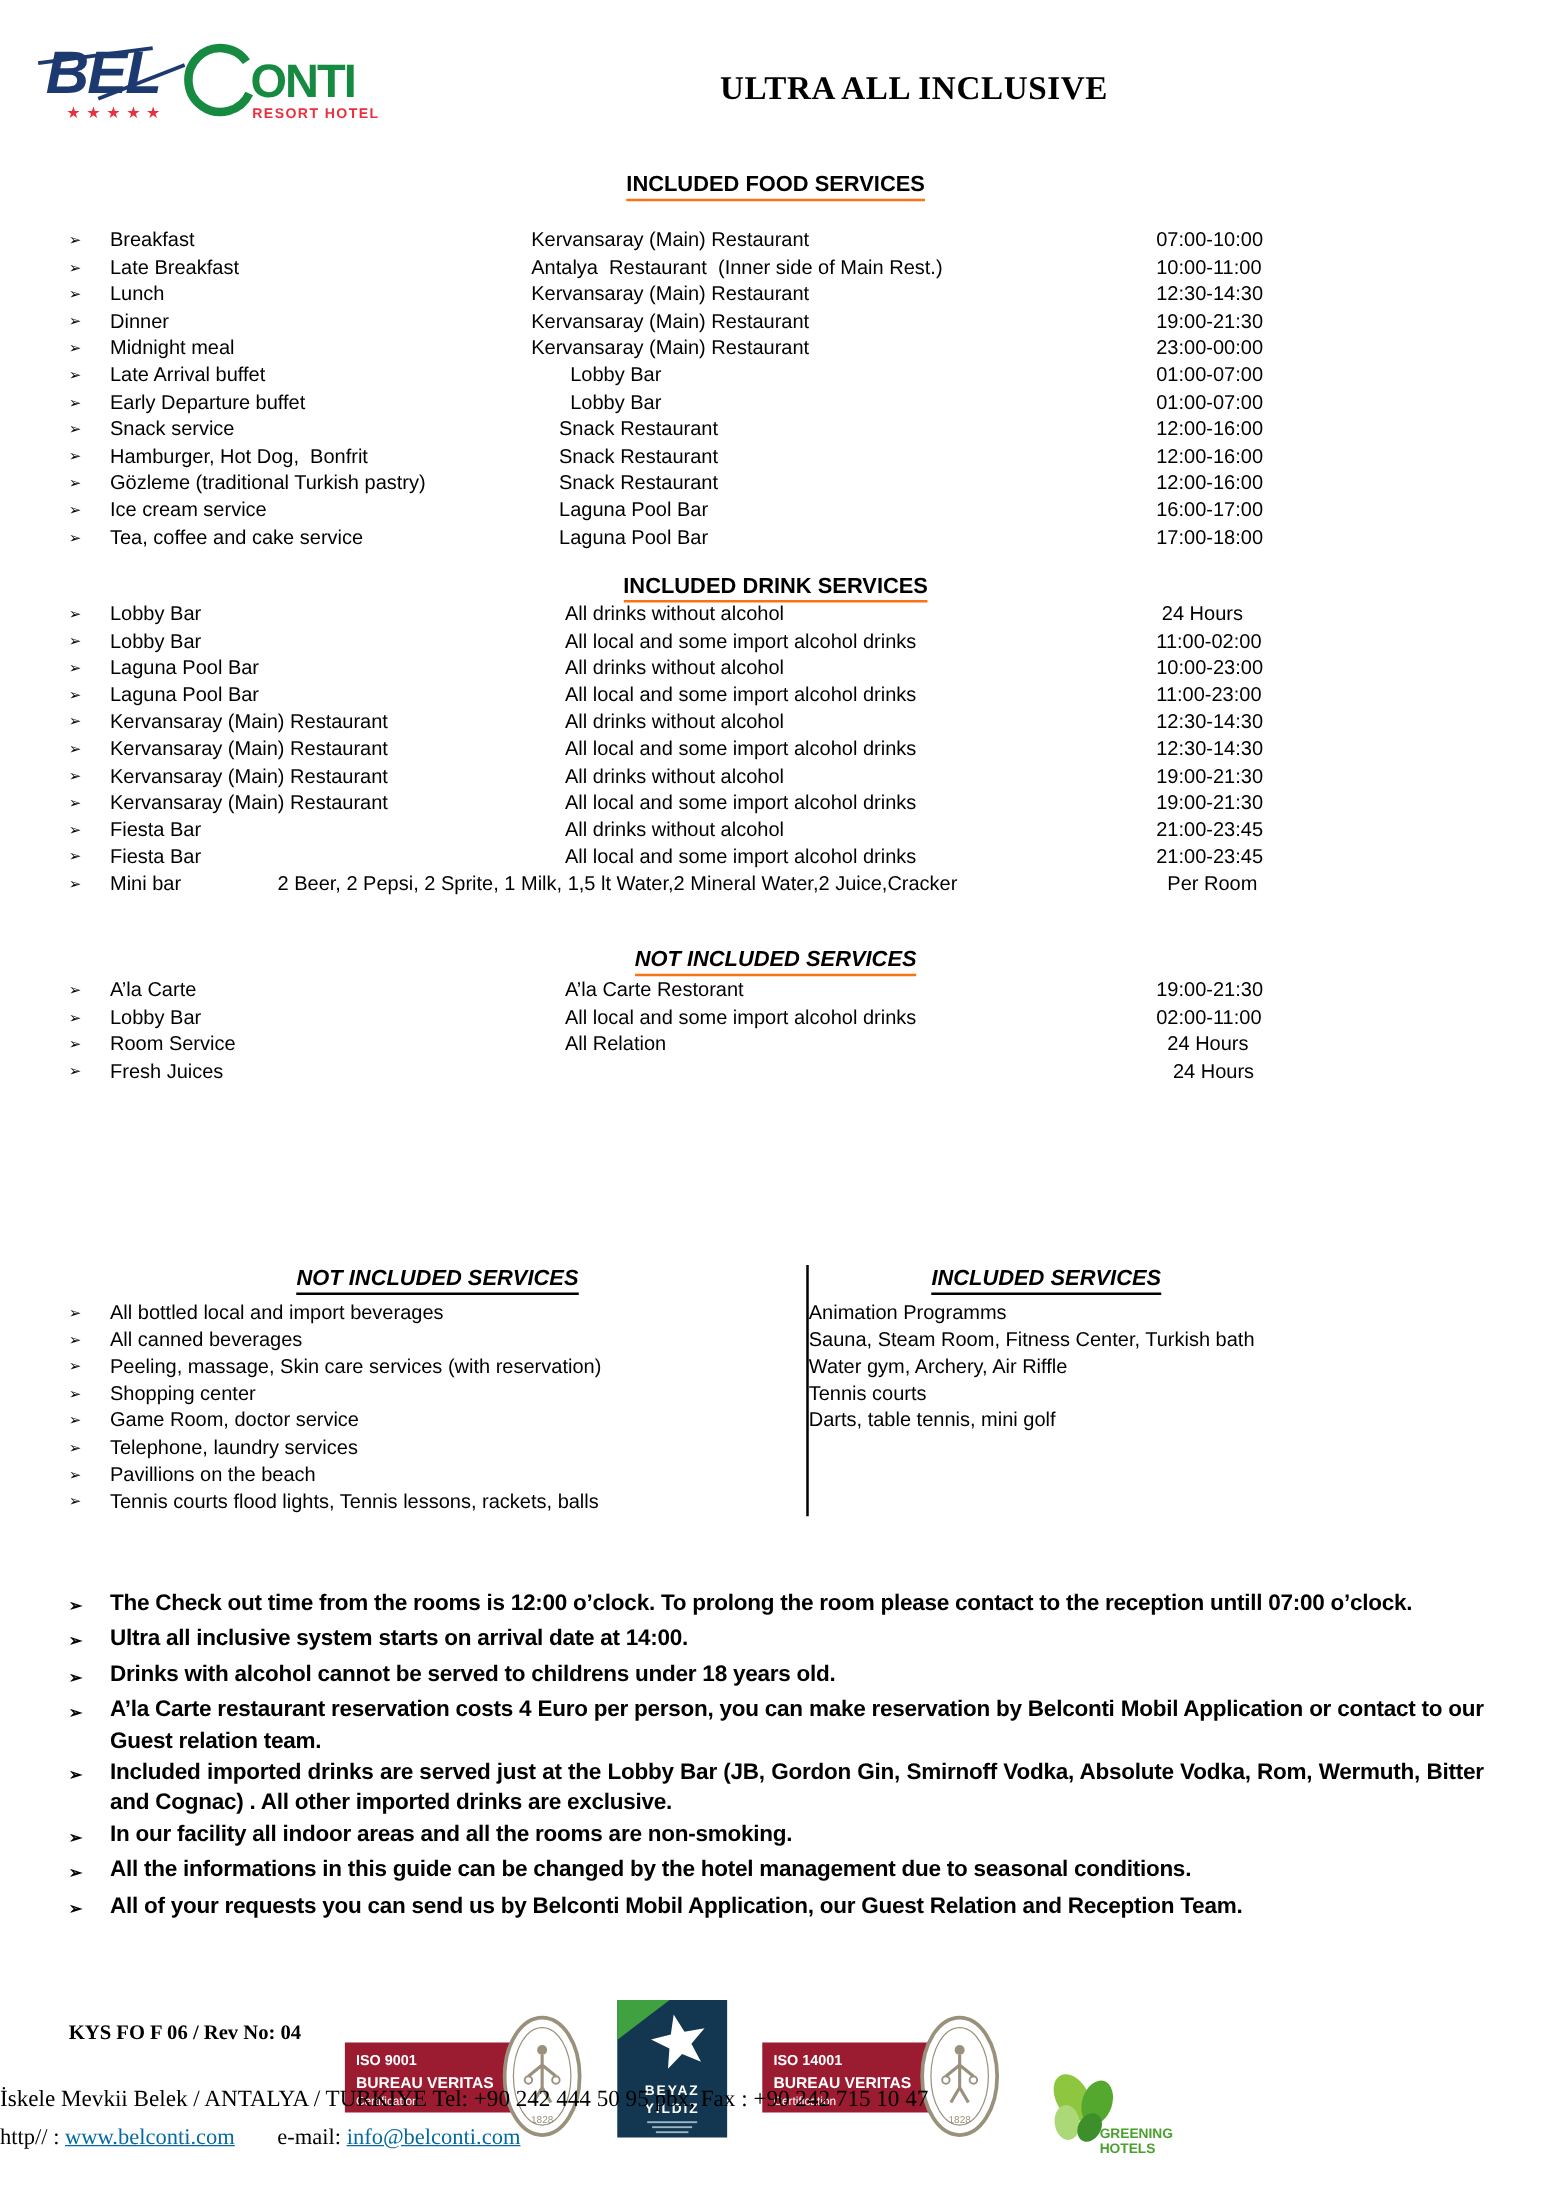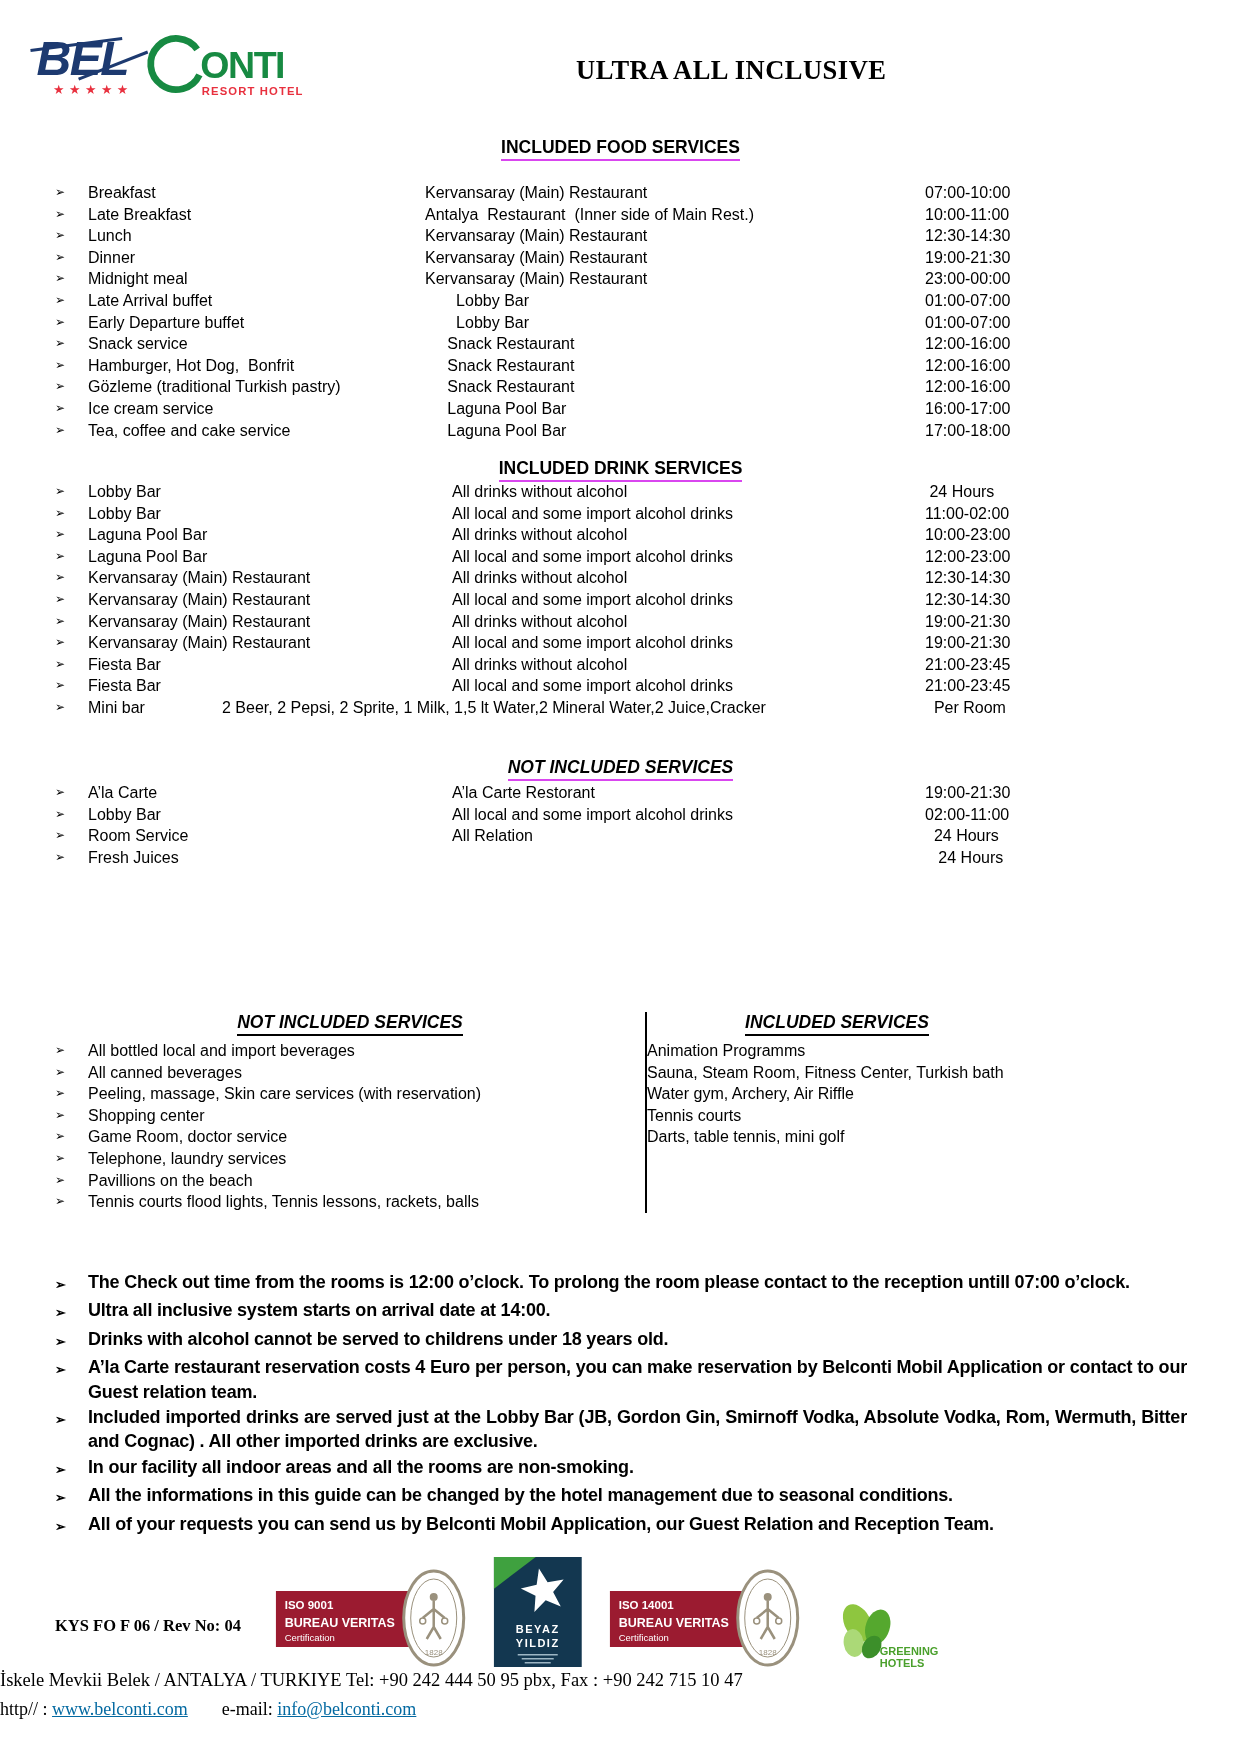--- a/index.html
+++ b/index.html
@@ -3,21 +3,21 @@
 <meta charset="utf-8">
 <style>
   html,body{margin:0;padding:0;background:#fff;}
   .page{position:relative;width:1241px;height:1755px;background:#ffffff;overflow:hidden;
         font-family:"Liberation Sans",sans-serif;color:#000;}
   .doc-title{position:absolute;left:576px;top:55px;font-family:"Liberation Serif",serif;
         font-weight:bold;font-size:26.5px;letter-spacing:.5px;white-space:nowrap;}
   .logo{position:absolute;left:26px;top:20px;}
 
   .sec-heading{position:absolute;left:0;width:100%;text-align:center;font-size:17.5px;font-weight:bold;}
-  .sec-heading .u{display:inline-block;border-bottom:2px solid #d946ef;padding-bottom:1px;}
+  .sec-heading .u{display:inline-block;border-bottom:2px solid #f97316;padding-bottom:1px;}
   .sec-heading.italic .u{font-style:italic;}
 
   .rows{position:absolute;left:55px;width:1132px;}
   .svc-row{display:grid;grid-template-columns:33px 337px 500px 1fr;height:21.6px;line-height:21.6px;font-size:16px;}
   .bullet{font-size:12px;line-height:inherit;}
   .svc,.loc,.time{white-space:pre;}
   .pad .loc{padding-left:27px;}
   .svc-row.minibar{grid-template-columns:33px 134px 703px 1fr;}
   .svc-row.minibar .loc{padding-left:0;}
 
@@ -30,21 +30,21 @@
   .col-right .col-heading{width:380px;}
   .li-row{display:grid;grid-template-columns:33px 1fr;line-height:21.6px;font-size:16px;}
   .plain-row{line-height:21.6px;font-size:16px;}
 
   .notes{position:absolute;left:55px;top:1270px;width:1132px;}
   .note-row{display:grid;grid-template-columns:33px 1fr;font-size:18px;font-weight:bold;
         line-height:24.4px;letter-spacing:-0.2px;margin-bottom:1px;}
   .note-text{text-align:justify;}
   .note-row .bullet{font-size:13px;padding-top:3px;}
 
-  .badges{position:absolute;top:1545px;left:50%;transform:translateX(-52%);display:flex;align-items:flex-end;gap:26px;}
+  .badges{position:absolute;top:1600px;left:50%;transform:translateX(-52%);display:flex;align-items:flex-start;gap:26px;}
   .badge-bv{margin-top:10px;}
   .badge-gh{margin-top:54px;}
 
   .form-code{position:absolute;left:55px;top:1616px;font-family:"Liberation Serif",serif;font-weight:bold;font-size:16.5px;}
   .address{position:absolute;left:0;top:1670px;width:100%;
         font-family:"Liberation Serif",serif;font-size:18.5px;}
   .address2{top:1699px;font-size:18px;}
   .address a{color:#0369a1;}
 </style>
 </head>
@@ -177,21 +177,21 @@
         <span class="bullet">➢</span>
         <span class="svc">Laguna Pool Bar</span>
         <span class="loc">All drinks without alcohol</span>
         <span class="time">10:00-23:00</span>
       </div>
 
       <div class="svc-row">
         <span class="bullet">➢</span>
         <span class="svc">Laguna Pool Bar</span>
         <span class="loc">All local and some import alcohol drinks</span>
-        <span class="time">12:00-23:00</span>
+        <span class="time">11:00-23:00</span>
       </div>
 
       <div class="svc-row">
         <span class="bullet">➢</span>
         <span class="svc">Kervansaray (Main) Restaurant</span>
         <span class="loc">All drinks without alcohol</span>
         <span class="time">12:30-14:30</span>
       </div>
 
       <div class="svc-row">

